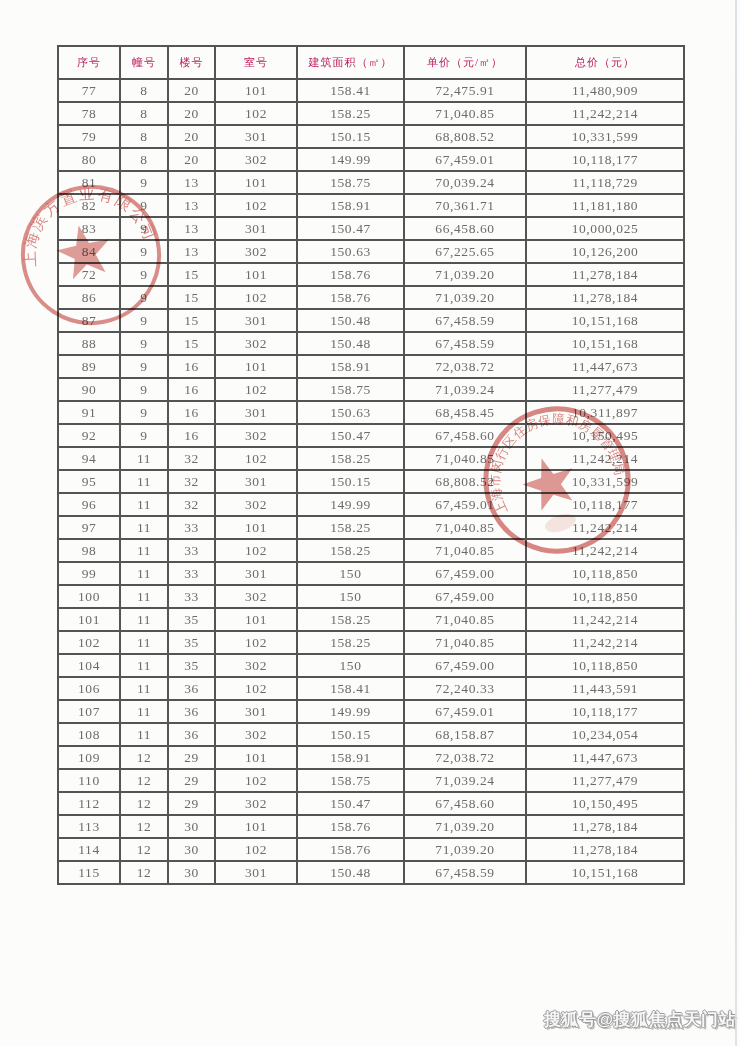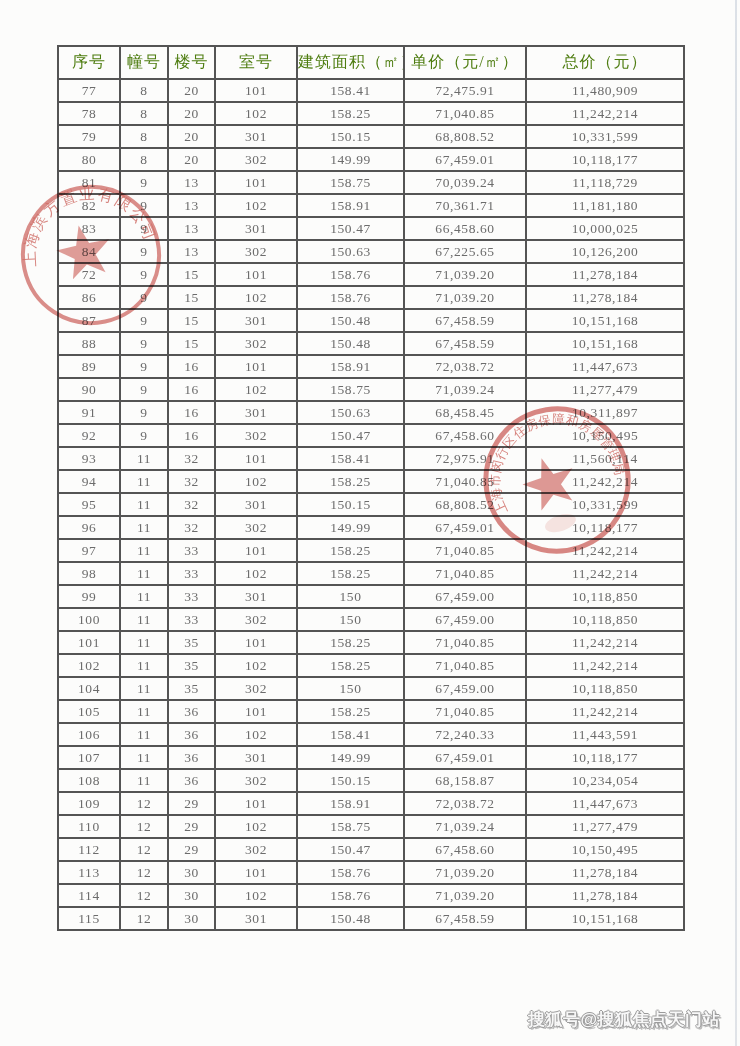--- a/index.html
+++ b/index.html
@@ -16,35 +16,35 @@
   }
   table.price-table th,
   table.price-table td{
     border:2px solid #545454;
     text-align:center;vertical-align:middle;
     padding:0;overflow:hidden;white-space:nowrap;
   }
   table.price-table thead tr{height:33px;}
   table.price-table tbody tr{height:23px;border-radius:8px;}
   table.price-table th{
-    font-weight:normal;font-size:16px;color:#4d7c0f;letter-spacing:1px;
+    font-weight:normal;font-size:11px;color:#be185d;letter-spacing:1px;
   }
   table.price-table td{
     font-size:13.5px;color:#6c6c6c;letter-spacing:0.6px;
   }
   
   .stamp{
     position:absolute;mix-blend-mode:multiply;opacity:0.85;
     pointer-events:none;
   }
   .stamp-company{left:11px;top:175px;}
   .stamp-authority{left:475px;top:398px;}
   
   .watermark{
-    position:absolute;right:20px;top:1008px;
+    position:absolute;right:4px;top:1008px;
     font-family:"Liberation Sans","DejaVu Sans",sans-serif;
     font-size:17px;font-weight:700;letter-spacing:0.5px;
     color:#f7f7f7;
     text-shadow:
       1px 0 0 #9b9b9b,-1px 0 0 #9b9b9b,0 1px 0 #9b9b9b,0 -1px 0 #9b9b9b,
       2px 2px 0 #bdbdbd;
   }
   
   .scan-edge{
     position:absolute;top:0;right:3px;width:2px;height:100%;
@@ -217,29 +217,20 @@
         <tr>
           <td>92</td>
           <td>9</td>
           <td>16</td>
           <td>302</td>
           <td>150.47</td>
           <td>67,458.60</td>
           <td>10,150,495</td>
         </tr>
         <tr>
-          <td>93</td>
-          <td>11</td>
-          <td>32</td>
-          <td>101</td>
-          <td>158.41</td>
-          <td>72,975.91</td>
-          <td>11,560,114</td>
-        </tr>
-        <tr>
           <td>94</td>
           <td>11</td>
           <td>32</td>
           <td>102</td>
           <td>158.25</td>
           <td>71,040.85</td>
           <td>11,242,214</td>
         </tr>
         <tr>
           <td>95</td>
@@ -314,29 +305,20 @@
           <td>11,242,214</td>
         </tr>
         <tr>
           <td>104</td>
           <td>11</td>
           <td>35</td>
           <td>302</td>
           <td>150</td>
           <td>67,459.00</td>
           <td>10,118,850</td>
-        </tr>
-        <tr>
-          <td>105</td>
-          <td>11</td>
-          <td>36</td>
-          <td>101</td>
-          <td>158.25</td>
-          <td>71,040.85</td>
-          <td>11,242,214</td>
         </tr>
         <tr>
           <td>106</td>
           <td>11</td>
           <td>36</td>
           <td>102</td>
           <td>158.41</td>
           <td>72,240.33</td>
           <td>11,443,591</td>
         </tr>

